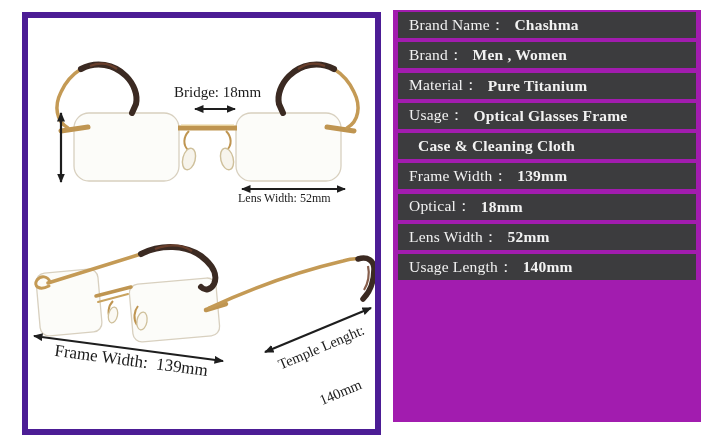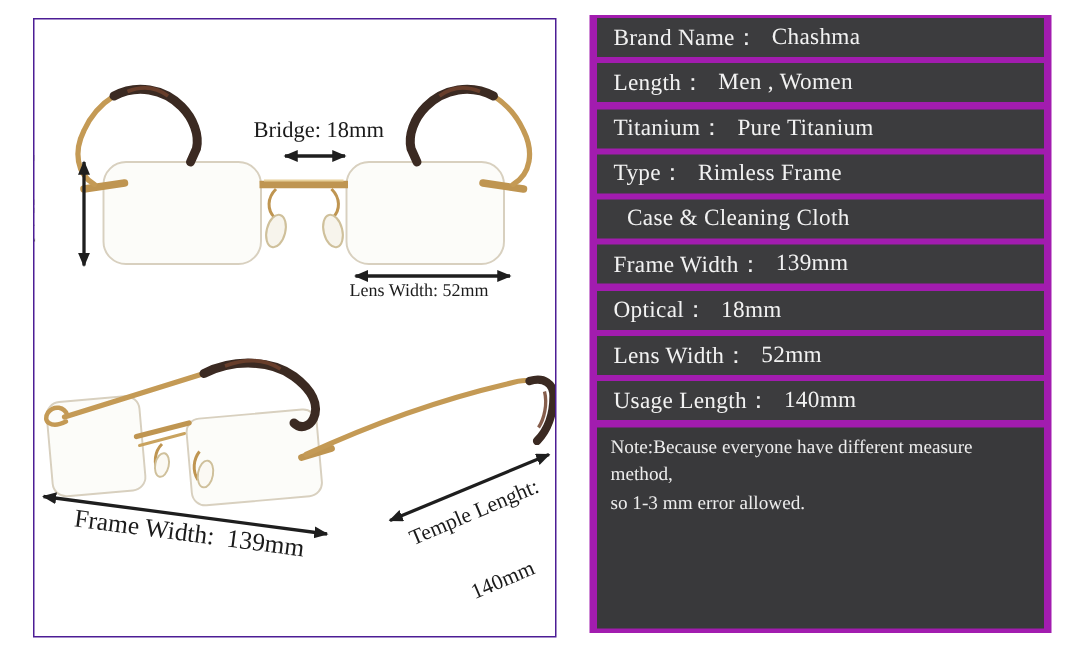--- a/index.html
+++ b/index.html
@@ -4,21 +4,21 @@
 <style>
   html,body { margin:0; padding:0; background:#ffffff; }
   .canvas {
     position:relative; width:720px; height:437px; background:#ffffff;
     font-family:"Liberation Serif", serif; overflow:hidden;
   }
 
   
   .diagram-panel {
     position:absolute; left:22px; top:12px; width:347px; height:411px;
-    border:1px solid #4c1d95; background:#ffffff; box-sizing:content-box;
+    border:6px solid #4c1d95; background:#ffffff; box-sizing:content-box;
     overflow:hidden;
   }
   .diagram-svg { position:absolute; left:0; top:0; width:347px; height:411px; }
 
   .lbl {
     position:absolute; color:#1b1b1b; white-space:pre; z-index:2;
     font-family:"Liberation Serif", serif;
   }
   .lbl-bridge      { left:146px; top:66px;  font-size:15px; }
   .lbl-lens-height {
@@ -42,21 +42,21 @@
   .spec-panel {
     position:absolute; left:393px; top:10px; width:308px; height:412px;
     background:#a21caf; box-sizing:border-box;
     display:flex; flex-direction:column; padding:2px 5px 3px 5px;
   }
   .spec-row {
     height:26px; flex:0 0 26px; margin-bottom:4.3px; background:#3c3c3e;
     display:flex; align-items:center; padding-left:11px;
     color:#f2f2f2; font-size:15.5px; letter-spacing:.2px;
   }
-  .spec-row .value { margin-left:9px; }
+  .spec-row .value { margin-left:9px;font-weight:bold; }
   .spec-note {
     flex:1 1 auto; background:#39393b; color:#ededed;
     padding:4px 9px 0 9px; font-size:12.8px; line-height:1.45;
   }
 </style>
 </head>
 <body>
 
 <div class="canvas">
 
@@ -139,30 +139,30 @@
     </div>
   </div>
 
   <div class="spec-panel">
 
     <div class="spec-row">
       <span class="label">Brand Name：</span>
       <span class="value">Chashma</span>
     </div>
     <div class="spec-row">
-      <span class="label">Length：</span>
+      <span class="label">Brand：</span>
       <span class="value">Men , Women</span>
     </div>
     <div class="spec-row">
-      <span class="label">Titanium：</span>
+      <span class="label">Material：</span>
       <span class="value">Pure Titanium</span>
     </div>
     <div class="spec-row">
-      <span class="label">Type：</span>
-      <span class="value">Rimless Frame</span>
+      <span class="label">Usage：</span>
+      <span class="value">Optical Glasses Frame</span>
     </div>
     <div class="spec-row">
       <span class="value">Case &amp; Cleaning Cloth</span>
     </div>
     <div class="spec-row">
       <span class="label">Frame Width：</span>
       <span class="value">139mm</span>
     </div>
     <div class="spec-row">
       <span class="label">Optical：</span>
@@ -170,19 +170,15 @@
     </div>
     <div class="spec-row">
       <span class="label">Lens Width：</span>
       <span class="value">52mm</span>
     </div>
     <div class="spec-row">
       <span class="label">Usage Length：</span>
       <span class="value">140mm</span>
     </div>
 
-    <div class="spec-note">
-      <div>Note:Because everyone have different measure method,</div>
-      <div>so 1-3 mm error allowed.</div>
-    </div>
   </div>
 
 </div>
 
 </body></html>

